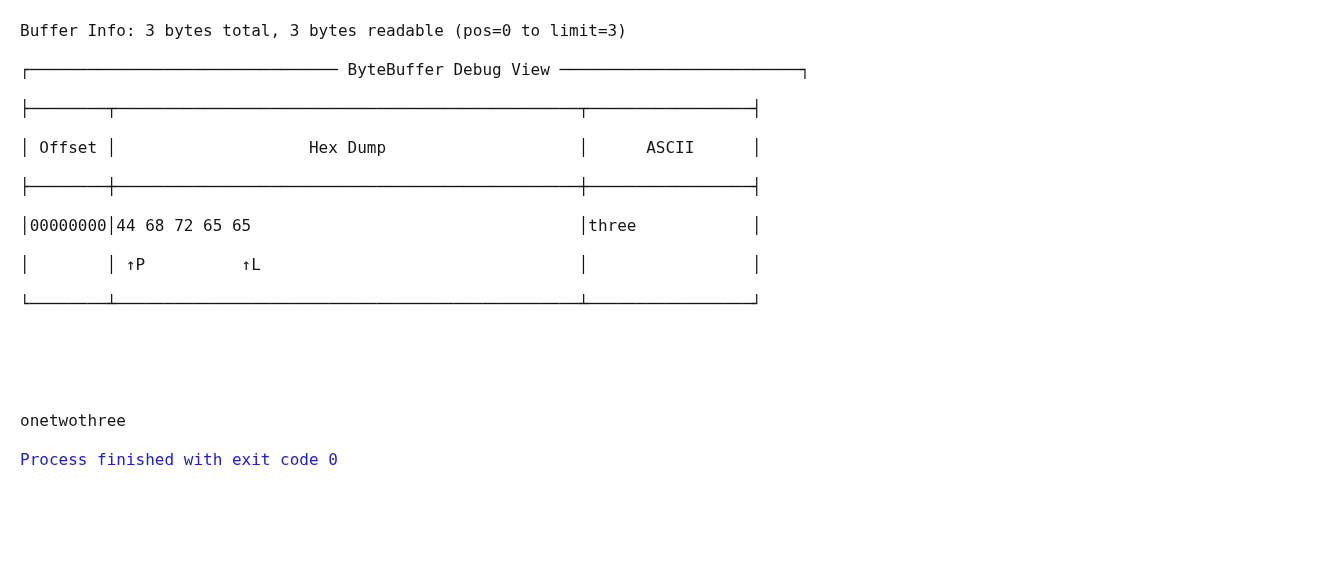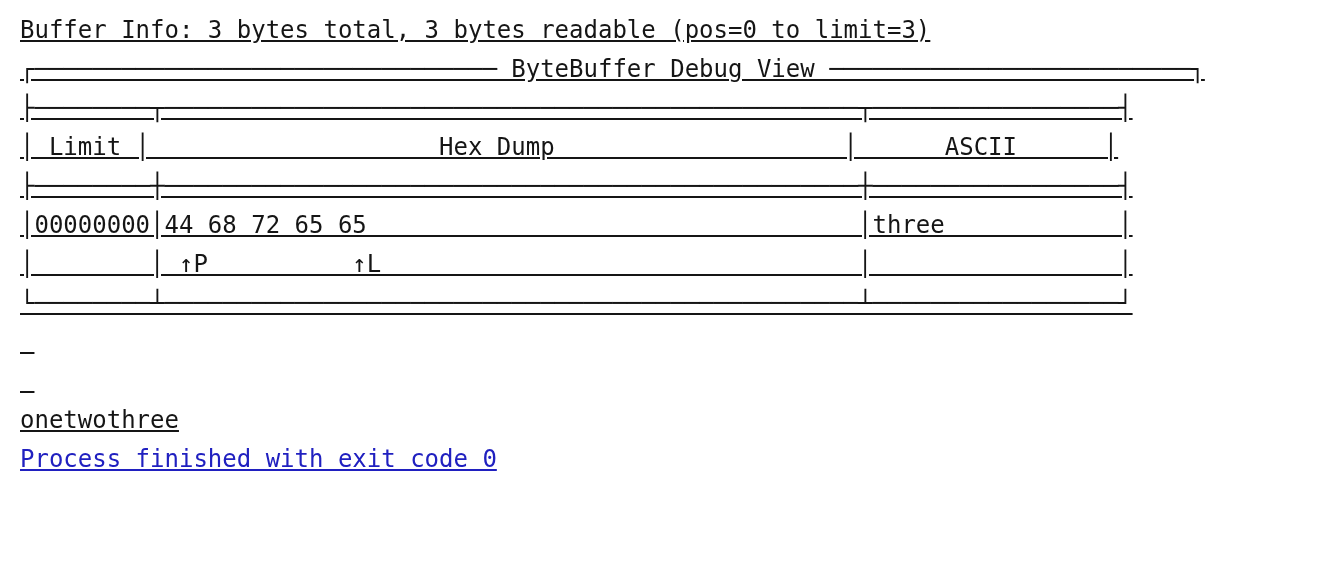--- a/index.html
+++ b/index.html
@@ -14,41 +14,40 @@
     overflow: hidden;
     font-family: "DejaVu Sans Mono", "Liberation Mono", monospace;
   }
   #console {
     position: absolute;
     left: 20px;
     top: 11px;
     width: 1310px;
   }
   .line {
-    font-size: 24px;
+    font-size: 16px;
     line-height: 39px;
     height: 39px;
     white-space: pre;
     color: #151515;
     letter-spacing: 0px;
     font-weight: 400;
-    text-decoration: underline;
   }
   .line.blue {
     color: #2020C0;
   }
 </style>
 </head>
 <body>
 
 <div id="console">
     <div class="line">Buffer Info: 3 bytes total, 3 bytes readable (pos=0 to limit=3)</div>
     <div class="line">┌──────────────────────────────── ByteBuffer Debug View ─────────────────────────┐</div>
     <div class="line">├────────┬────────────────────────────────────────────────┬─────────────────┤</div>
-    <div class="line">│ Limit │                    Hex Dump                    │      ASCII      │</div>
+    <div class="line">│ Offset │                    Hex Dump                    │      ASCII      │</div>
     <div class="line">├────────┼────────────────────────────────────────────────┼─────────────────┤</div>
     <div class="line">│00000000│44 68 72 65 65                                  │three            │</div>
     <div class="line">│        │ ↑P          ↑L                                 │                 │</div>
     <div class="line">└────────┴────────────────────────────────────────────────┴─────────────────┘</div>
     <div class="line"> </div>
     <div class="line"> </div>
     <div class="line">onetwothree</div>
     <div class="line blue">Process finished with exit code 0</div>
   </div>
 

